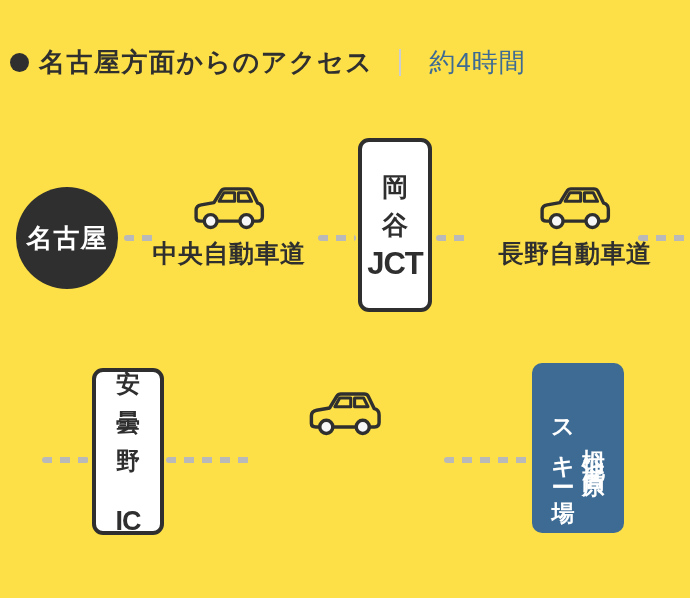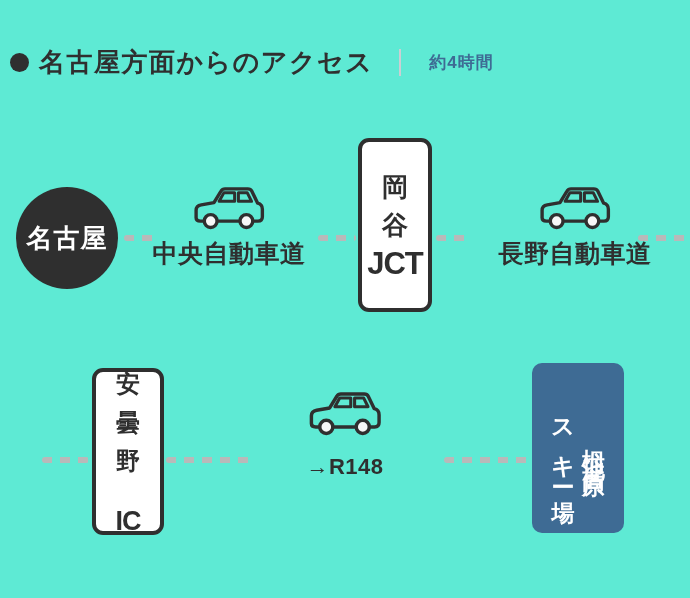--- a/index.html
+++ b/index.html
@@ -4,40 +4,40 @@
 <style>
   * { margin: 0; padding: 0; box-sizing: border-box; }
   html, body { width: 690px; height: 598px; }
   body {
     font-family: "Liberation Sans", "DejaVu Sans", sans-serif;
     background: #f7f7f7;
     position: relative;
     overflow: hidden;
     color: #2f2f2f;
   }
-  .canvas { position: absolute; inset: 0; background: #5eead4; }
+  .canvas { position: absolute; inset: 0; background: #fde047; }
 
   
   .header {
     position: absolute; left: 10px; top: 45px; height: 34px;
     display: flex; align-items: center;
   }
   .bullet {
     width: 19px; height: 19px; border-radius: 50%;
     background: #2f2f2f; margin-right: 10px; flex: none;
   }
   .title {
     font-size: 26px; font-weight: bold; letter-spacing: 1.5px; color: #2f2f2f;
     white-space: nowrap;
   }
   .title-divider {
     width: 2px; height: 27px; background: #cbcfd3; margin: 0 28px 0 26px; flex: none;
   }
   .duration {
-    font-size: 17px; font-weight: 700; color: #3e6b94; letter-spacing: 1px;
+    font-size: 26px; font-weight: 400; color: #3e6b94; letter-spacing: 1px;
     white-space: nowrap;
   }
 
   
   .dots {
     position: absolute; height: 6px; border-radius: 3px;
     background: repeating-linear-gradient(to right, #b9b9b9 0 10px, transparent 10px 18px);
   }
 
   
@@ -149,21 +149,20 @@
 
   <div class="leg" style="left:250px; top:388px; width:190px;">
     <svg class="car-svg" width="76" height="48" viewBox="0 0 78 50">
       <path d="M4,37 L4,29 C4,25.5 6,23.8 9.5,23.2 L23,20.8 L30.5,8.6 C31.4,7 32.8,6.2 34.8,6.2 L59,6.2 C61,6.2 62.4,7 63.2,8.6 L69.5,21.5 C73,22.3 74.5,24.5 74.5,28 L74.5,36 C74.5,39 72.8,40.6 69.8,40.6 L8.6,40.6 C5.6,40.6 4,39.3 4,37 Z" fill="none" stroke="#2f2f2f" stroke-width="3.6" stroke-linejoin="round"></path>
       <path d="M33.5,10.5 L45,10.5 L45,19.5 L28.5,19.5 Z" fill="none" stroke="#2f2f2f" stroke-width="3.2" stroke-linejoin="round"></path>
       <path d="M49,10.5 L58.5,10.5 L63,19.5 L49,19.5 Z" fill="none" stroke="#2f2f2f" stroke-width="3.2" stroke-linejoin="round"></path>
       <circle cx="19.5" cy="40.5" r="6.8" fill="#f7f7f7" stroke="#2f2f2f" stroke-width="3.6"></circle>
       <circle cx="57.5" cy="40.5" r="6.8" fill="#f7f7f7" stroke="#2f2f2f" stroke-width="3.6"></circle>
     </svg>
     <div class="road small" style="margin-top:16px;">
-      <div>→R148</div>
     </div>
   </div>
 
   <div class="destination">
     <span class="vcol">栂池高原</span>
     <span class="vcol">スキー場</span>
   </div>
 
 </div>
 

